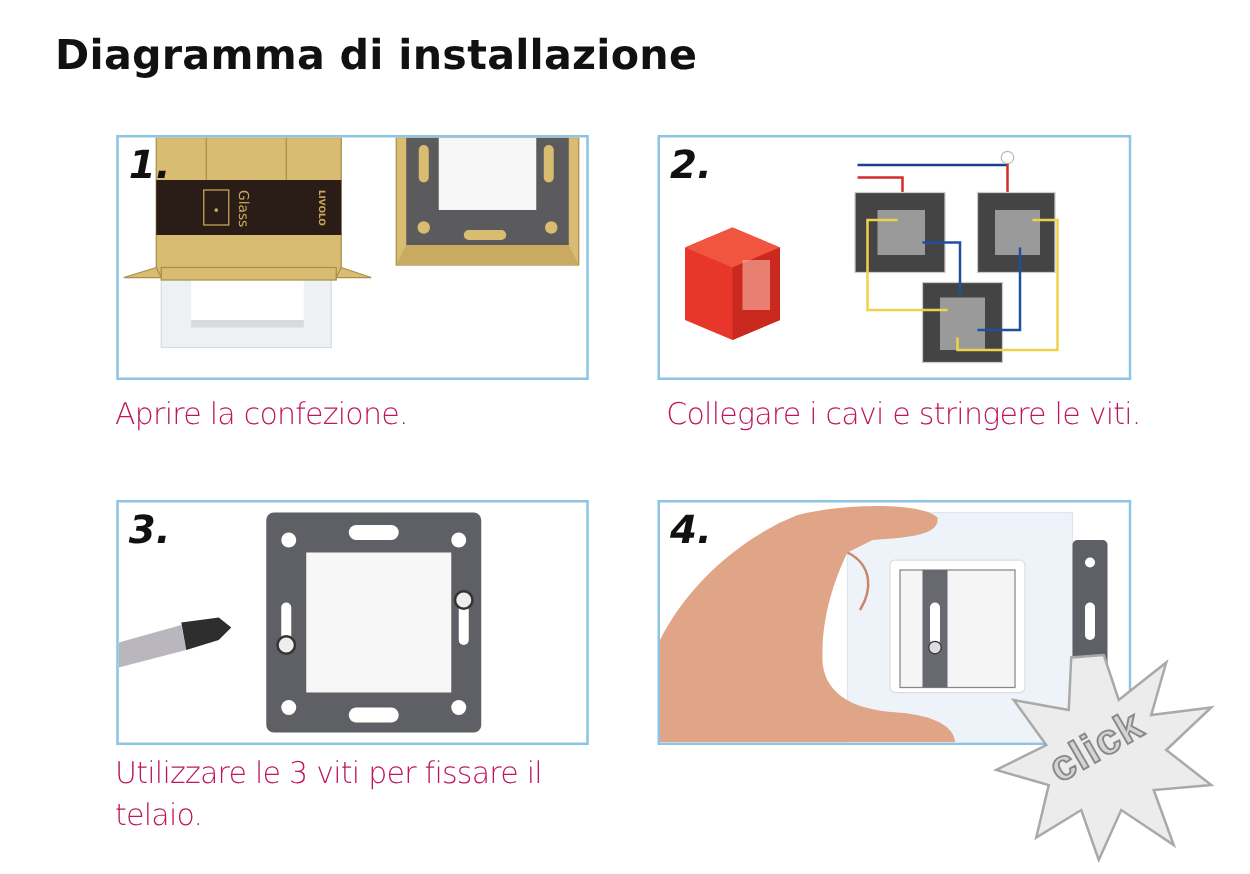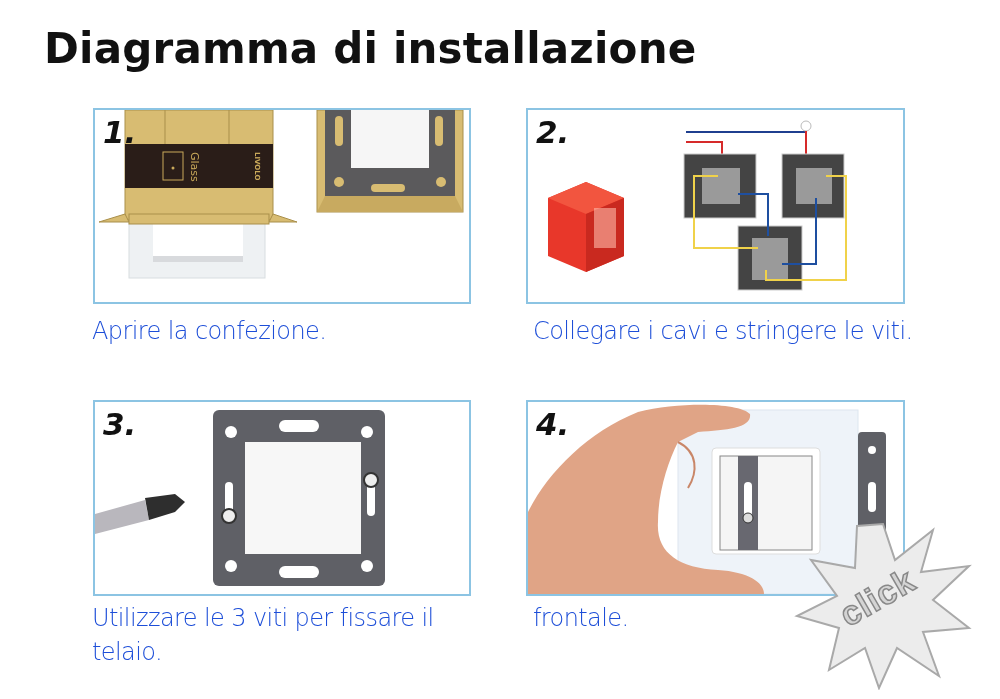--- a/index.html
+++ b/index.html
@@ -1,24 +1,24 @@
 <!DOCTYPE html>
 <html><head>
 <meta charset="utf-8">
 <style>
   html,body{margin:0;padding:0;background:#ffffff;}
   body{width:1000px;height:699px;position:relative;overflow:hidden;font-family:"Liberation Sans","DejaVu Sans",sans-serif;color:#111;}
-  .title{position:absolute;left:44px;top:24px;font-size:42px;font-weight:bold;letter-spacing:0.2px;font-family:"DejaVu Sans","Liberation Sans",sans-serif;}
+  .title{position:absolute;left:44px;top:24px;font-size:33px;font-weight:bold;letter-spacing:0.2px;font-family:"DejaVu Sans","Liberation Sans",sans-serif;}
   .panel{position:absolute;border:2px solid #8cc4e3;box-sizing:border-box;background:#fff;overflow:hidden;}
   #p1{left:93px;top:108px;width:378px;height:196px;}
   #p2{left:526px;top:108px;width:379px;height:196px;}
   #p3{left:93px;top:400px;width:378px;height:196px;}
   #p4{left:526px;top:400px;width:379px;height:196px;}
   .num{position:absolute;left:8px;top:4px;font-size:31px;font-weight:bold;font-style:italic;font-family:"DejaVu Sans",sans-serif;z-index:5;color:#111;}
-  .caption{position:absolute;font-size:24px;font-family:"DejaVu Sans",sans-serif;font-weight:300;color:#1d4ed8;line-height:34px;letter-spacing:-0.6px;}
+  .caption{position:absolute;font-size:24px;font-family:"DejaVu Sans",sans-serif;font-weight:300;color:#be185d;line-height:34px;letter-spacing:-0.6px;}
   #c1{left:92px;top:314px;}
   #c2{left:533px;top:314px;}
   #c3{left:92px;top:601px;width:360px;}
   #c4{left:533px;top:601px;width:260px;}
   svg{display:block;}
   .click-badge{position:absolute;left:793px;top:520px;width:180px;height:170px;z-index:10;}
   .click-text{position:absolute;left:44px;top:58px;transform:rotate(-30deg);font-size:34px;font-weight:bold;color:#d4d4d4;-webkit-text-stroke:1.5px #888;font-family:"Liberation Sans",sans-serif;letter-spacing:1px;}
 </style>
 </head>
 <body>
@@ -138,21 +138,20 @@
       <circle cx="344" cy="48" r="4" fill="#fff"></circle>
       <rect x="340" y="80" width="8" height="30" rx="4" fill="#fff"></rect>
     </g>
     <g>
       <path d="M0,192 L0,110 C20,70 60,30 110,10 C150,0 210,0 222,12 C224,26 200,28 170,30 L150,40 C140,60 130,90 130,120 C128,150 150,166 190,168 C220,170 236,180 236,192 Z" fill="#e0a486"></path>
       <path d="M150,40 C170,50 170,70 160,86" fill="none" stroke="#c98668" stroke-width="2"></path>
     </g>
   </svg>
 </div>
 <div class="caption" id="c4">
-  <div>frontale.</div>
 </div>
 
 <div class="click-badge">
   <svg width="180" height="170">
     <polygon points="90,4 102,40 140,10 128,52 176,46 140,80 176,108 130,112 146,156 104,128 86,168 72,128 36,150 46,108 4,96 44,76 18,40 62,48 64,6" fill="#ececec" stroke="#a9a9a9" stroke-width="2"></polygon>
   </svg>
   <div class="click-text">click</div>
 </div>
 
 </body></html>

